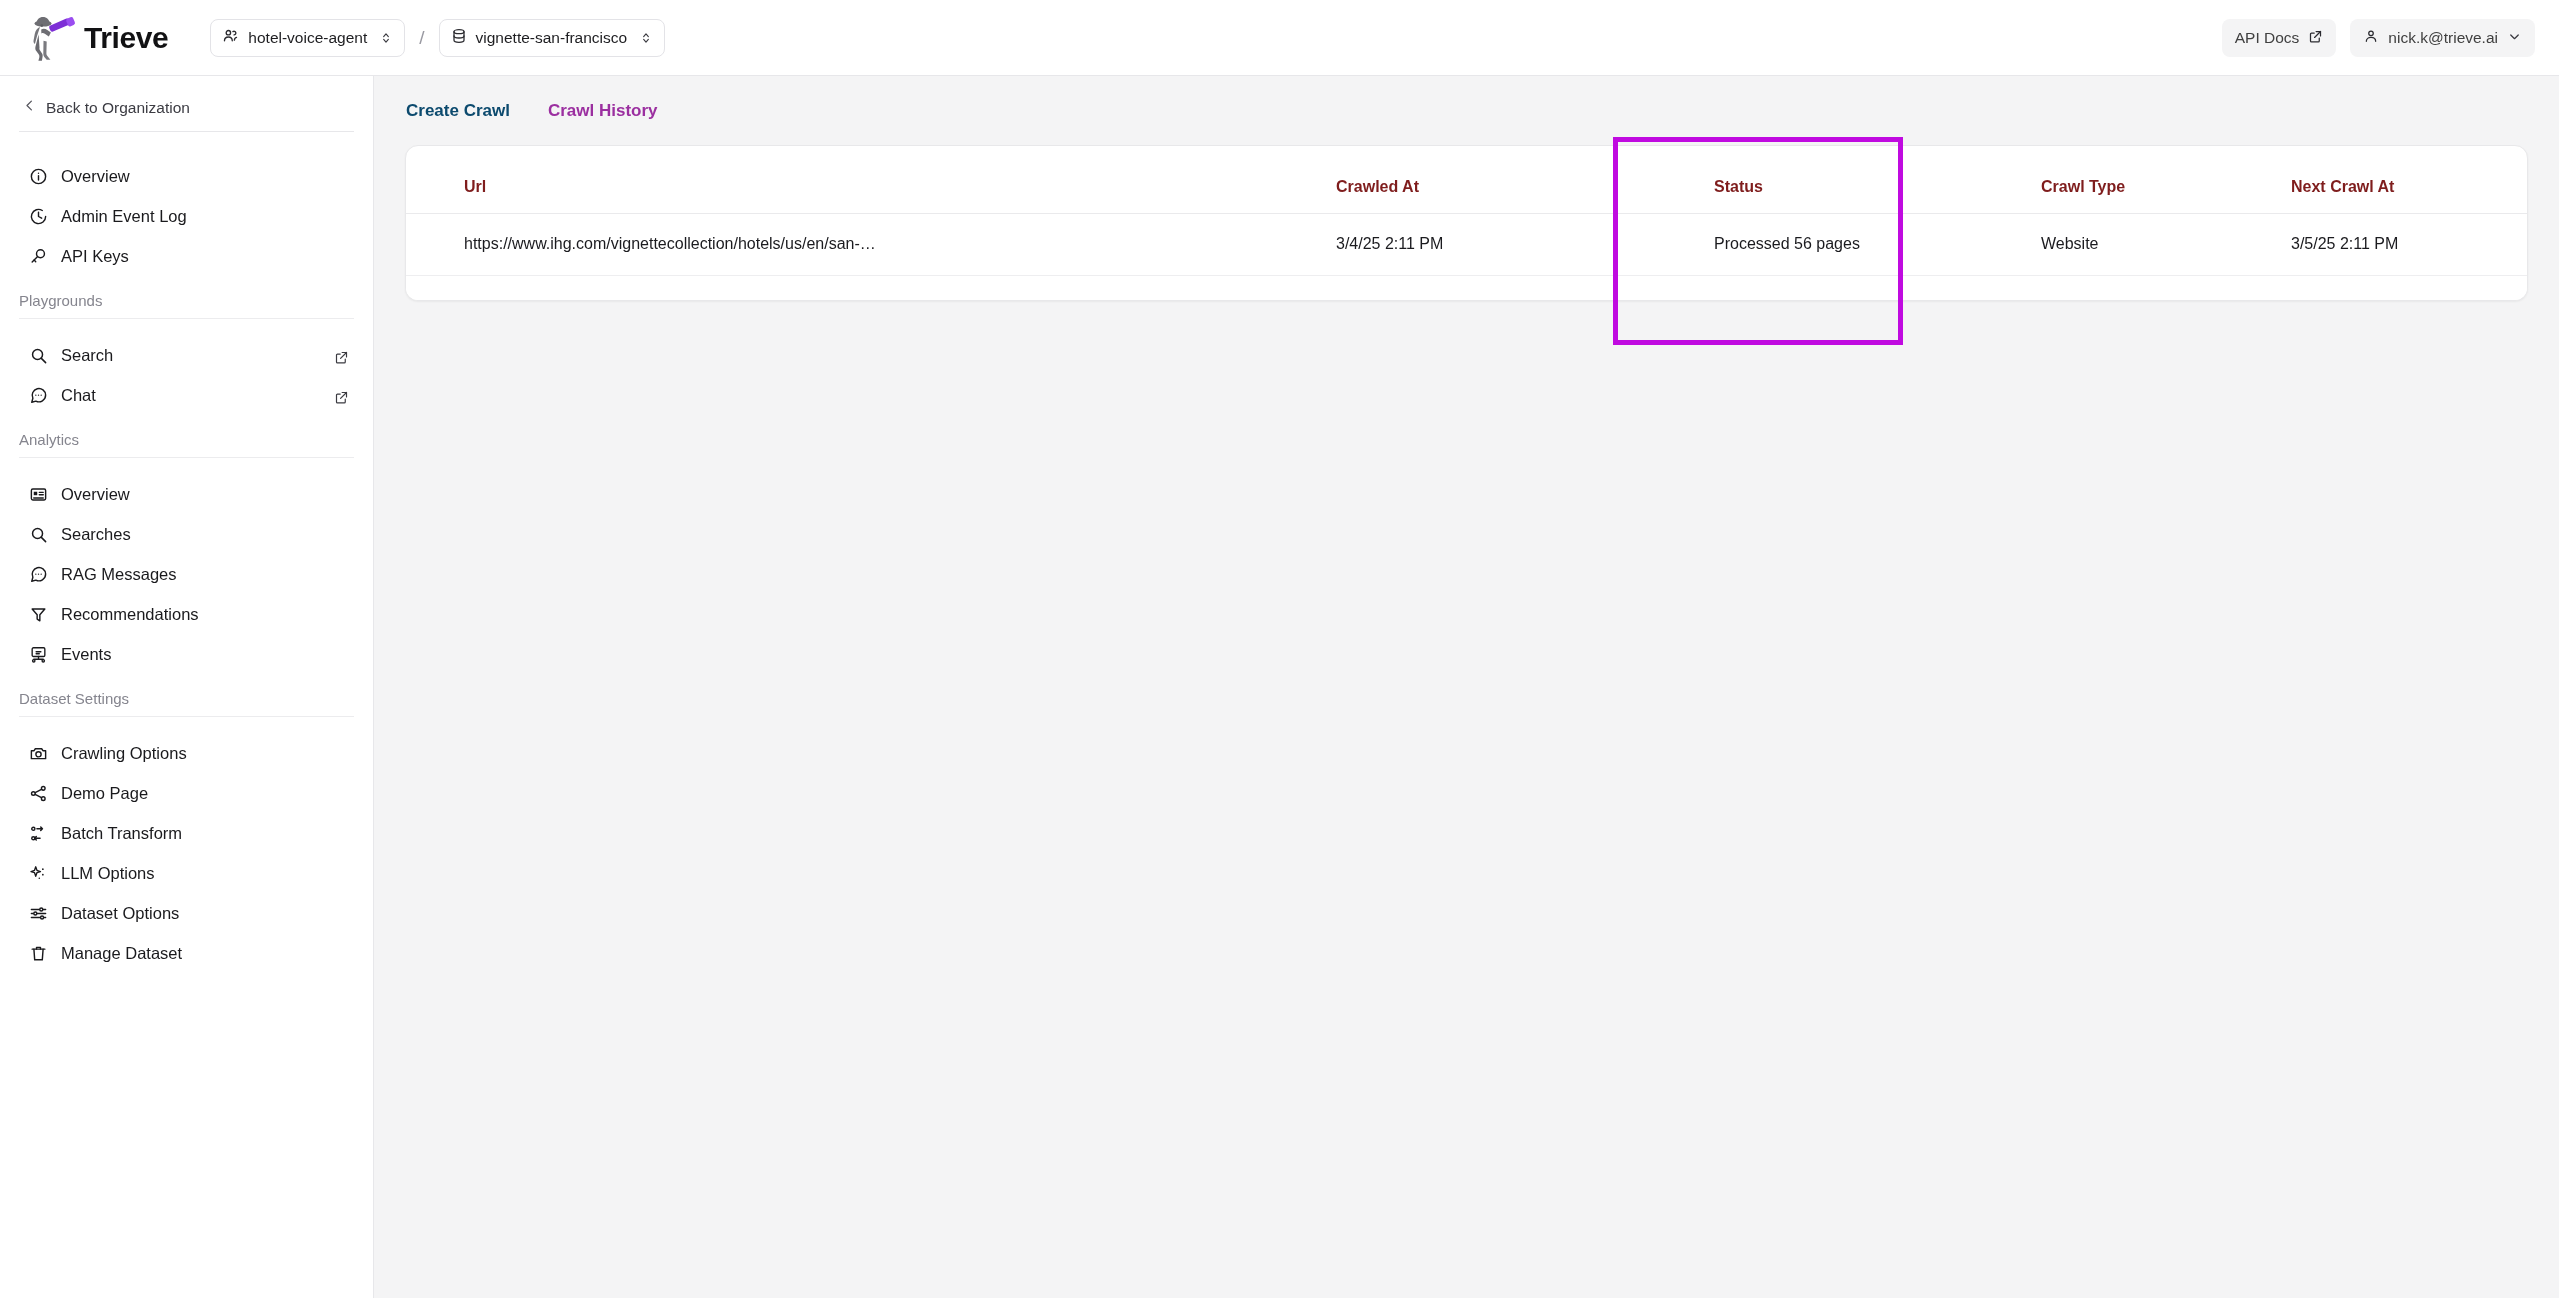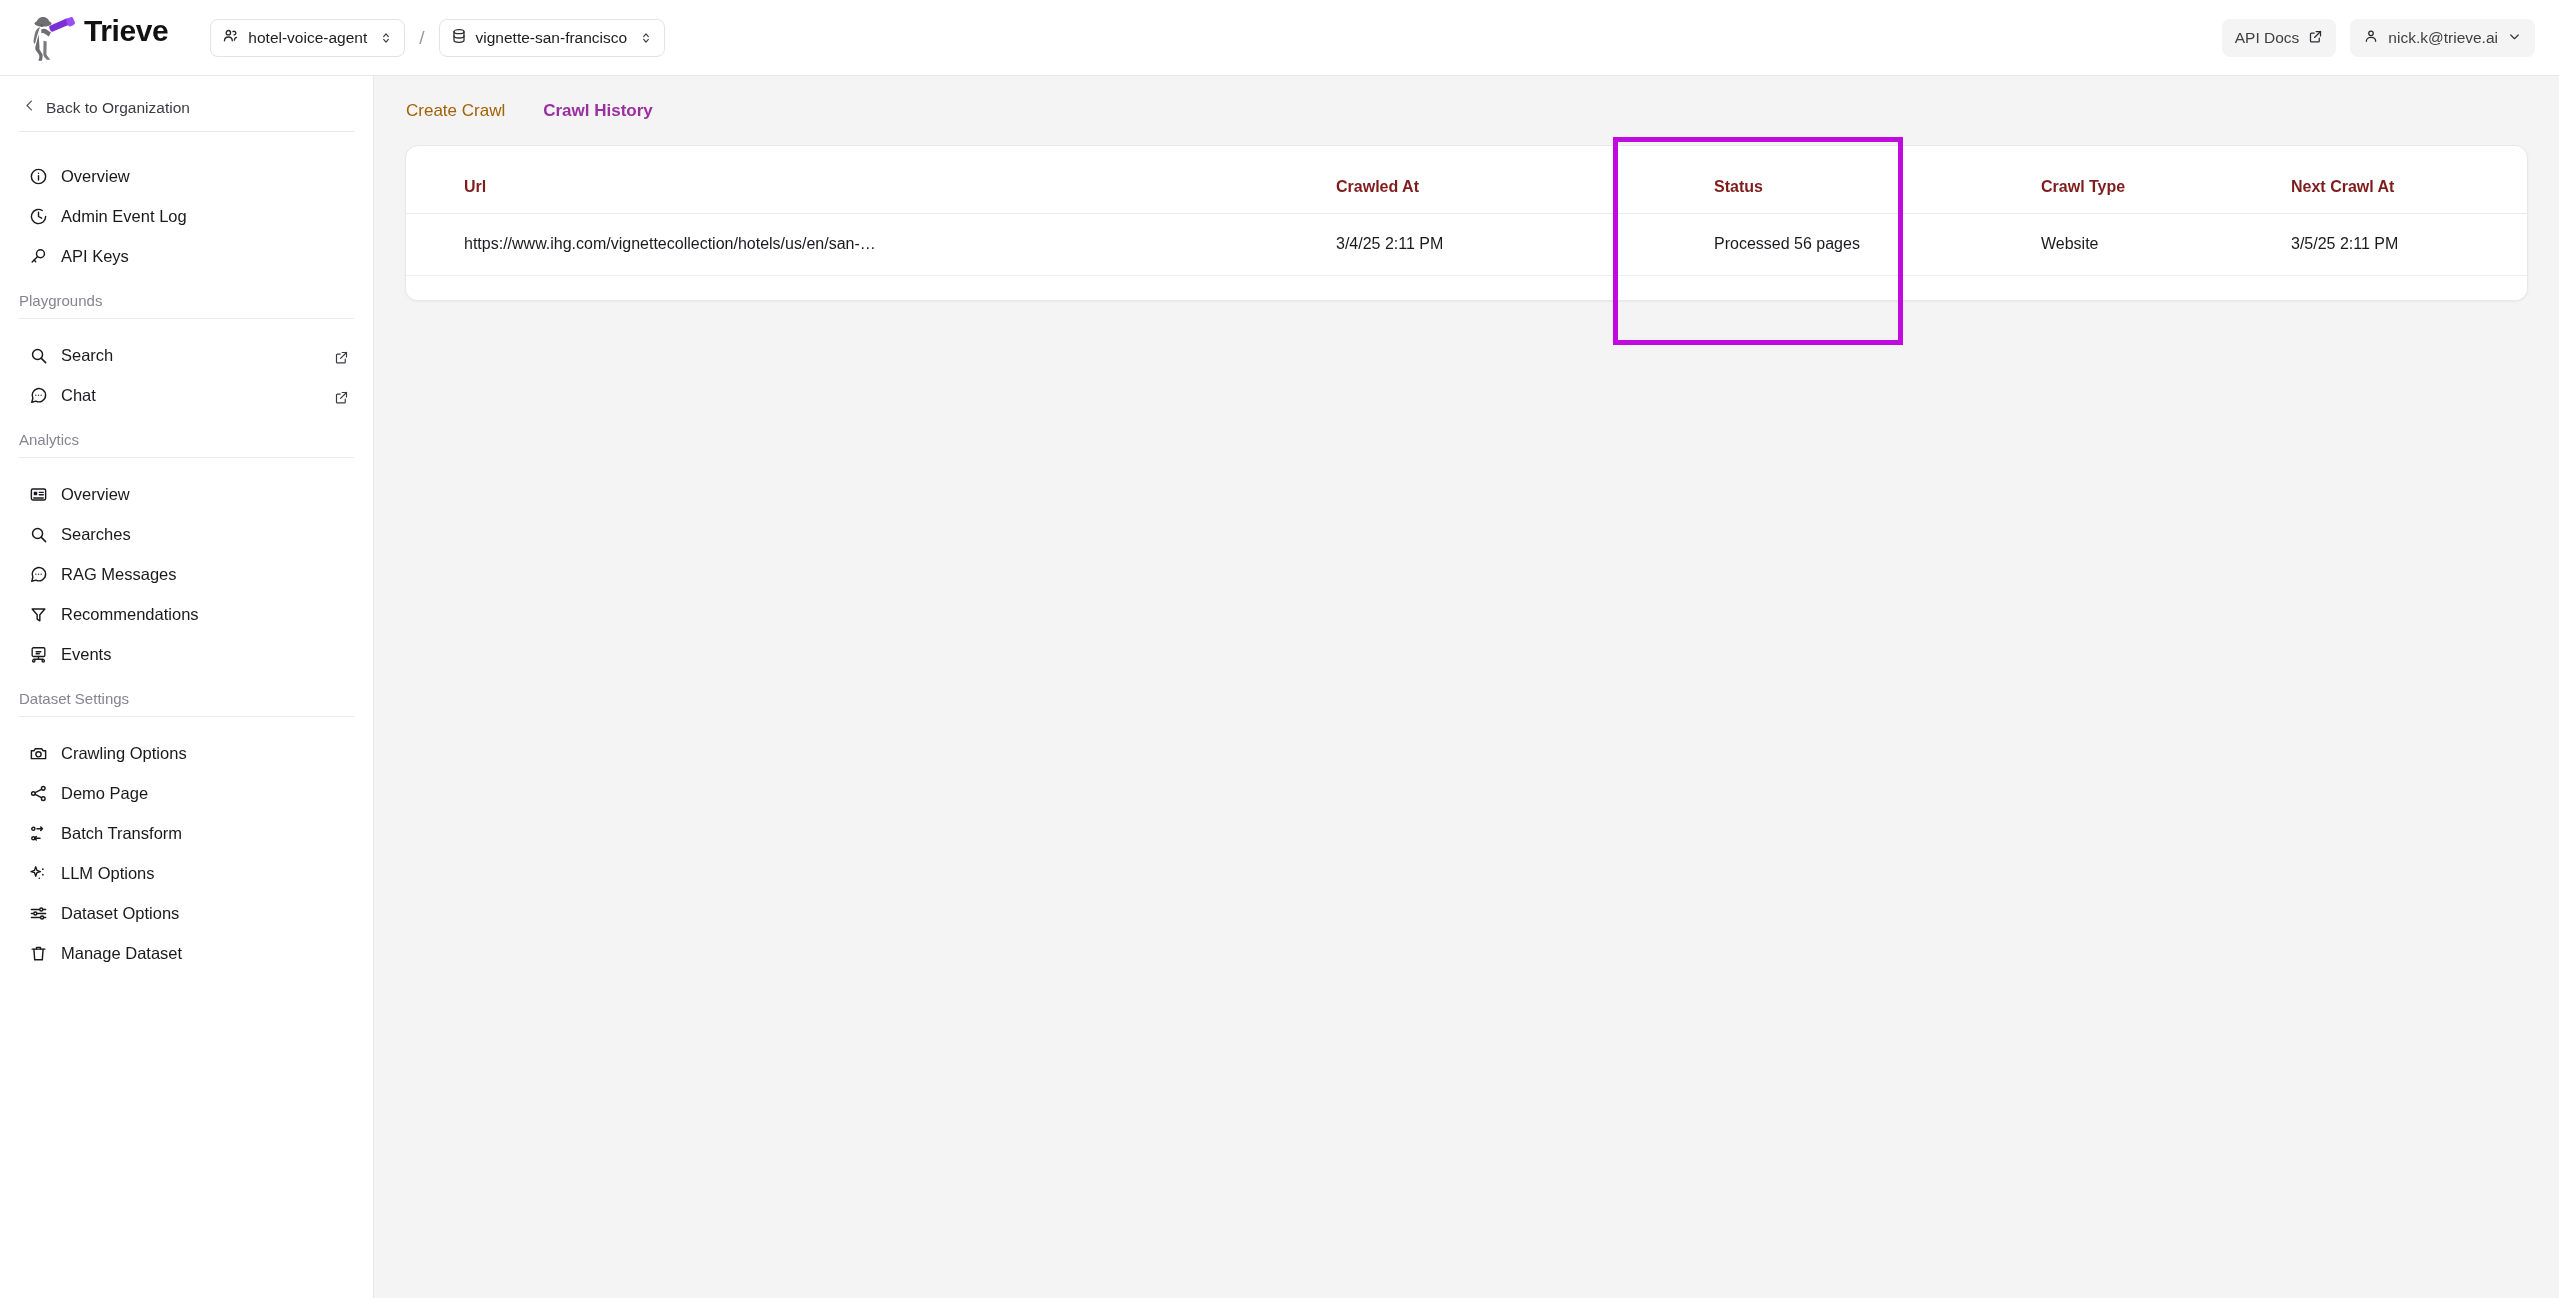--- a/index.html
+++ b/index.html
@@ -12,21 +12,21 @@
   }
 
   
   .topbar {
     position: absolute; top: 0; left: 0;
     width: 2559px; height: 76px;
     background: #ffffff;
     border-bottom: 1px solid #e7e7ea;
     display: flex; align-items: center;
   }
-  .brand { display: flex; margin-left: 26px; gap: 8px; }
+  .brand { display: flex; align-items: center; margin-left: 26px; gap: 8px; }
   .logo-mark { width: 50px; height: 48px; display: block; }
   .brand-name {
     font-size: 30px; font-weight: 700; color: #121214; letter-spacing: -0.4px;
   }
 
   .selectors { display: flex; align-items: center; margin-left: 42px; gap: 0; }
   .pill {
     height: 38px; border: 1px solid #e3e3e7; border-radius: 8px;
     background: #fff; display: flex; align-items: center;
     padding: 0 11px; gap: 9px; font-size: 15.5px; color: #1d1d20;
@@ -81,21 +81,21 @@
   
   .main {
     position: absolute; top: 76px; left: 375px;
     width: 2184px; height: 1222px; background: #f4f4f5;
   }
   .tabs {
     display: flex; align-items: center; gap: 38px;
     padding: 25px 0 0 31px;
   }
   .tab { font-size: 17px; cursor: pointer; }
-  .tab.inactive { color: #a16207; font-weight: 400; }
+  .tab.inactive { color: #0c4a6e; font-weight: 700; }
   .tab.active { color: #9b2fa0; font-weight: 600; }
 
   .card {
     position: absolute; left: 30px; top: 69px;
     width: 2123px;
     background: #ffffff;
     border: 1px solid #e8e8ea;
     border-radius: 13px;
     box-shadow: 0 1px 2px rgba(16,16,20,0.05);
     overflow: hidden;

